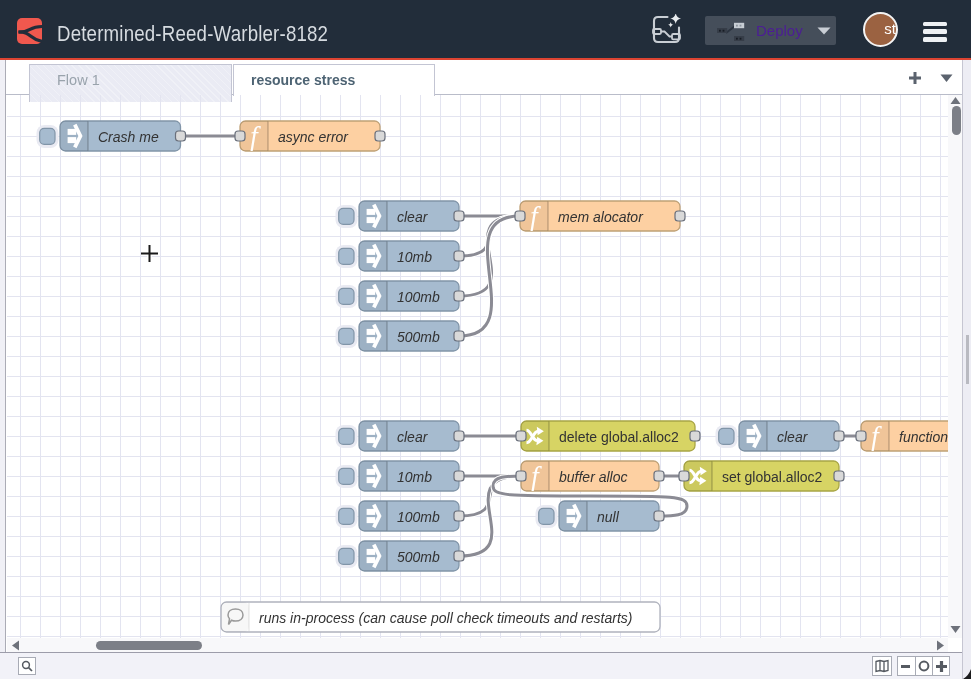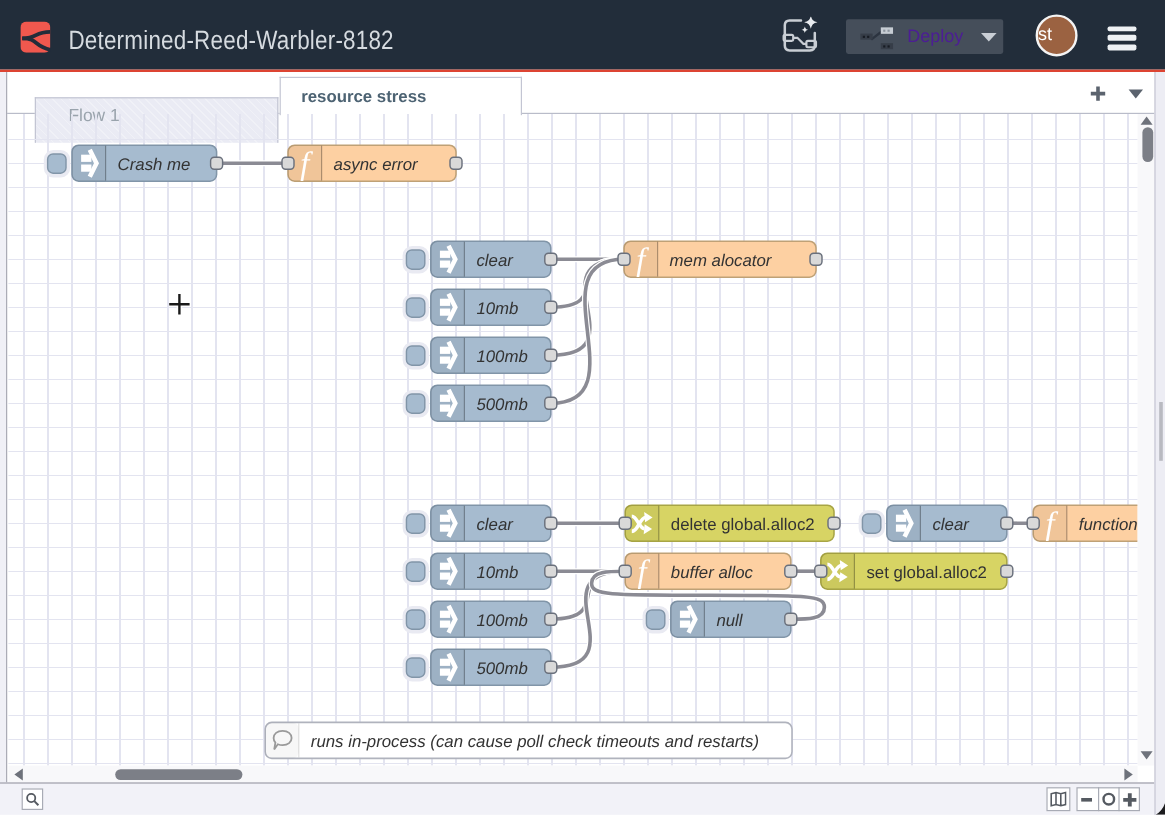--- a/index.html
+++ b/index.html
@@ -39,29 +39,29 @@
     <rect x="25.6" y="4.7" width="1.8" height="1.8" fill="#8c949e"></rect>
   <rect x="20" y="16" width="10.2" height="5" fill="#363d48"></rect>
   <rect x="22" y="17.8" width="1.8" height="1.8" fill="#171c24"></rect>
     <rect x="25.6" y="17.8" width="1.8" height="1.8" fill="#171c24"></rect>
 </svg>
 <div class="abs" style="left:756px;top:22px;color:#4c1d95;font-size:15px;">Deploy</div>
 <svg class="abs" style="left:817px;top:27px;" width="14" height="8" viewBox="0 0 14 8">
   <path d="M 0.5,0.5 L 13.5,0.5 L 7,7.5 Z" fill="#c9ced5"></path>
 </svg>
 
-<div class="abs" style="left:863px;top:12px;width:35px;height:35px;border-radius:50%;background:#9b6241;border:2.5px solid #f4f4f4;color:#fff;font-size:15px;text-align:left;line-height:29px;">st</div>
+<div class="abs" style="left:863px;top:12px;width:35px;height:35px;border-radius:50%;background:#9b6241;border:2.5px solid #f4f4f4;color:#fff;font-size:15px;text-align:right;line-height:29px;">st</div>
 
 <div class="abs" style="left:923px;top:21.5px;width:24px;height:4.6px;background:#eef1f4;border-radius:1.5px;"></div>
 <div class="abs" style="left:923px;top:29.3px;width:24px;height:4.6px;background:#eef1f4;border-radius:1.5px;"></div>
 <div class="abs" style="left:923px;top:37.1px;width:24px;height:4.6px;background:#eef1f4;border-radius:1.5px;"></div>
 
 <div class="abs" style="left:0;top:60px;width:962px;height:35px;background:#fff;border-bottom:1px solid #b9bcc9;"></div>
 <div class="abs" style="left:29px;top:64px;width:203px;height:38px;background:#eaebf4;border:1px solid #c3c5d3;border-bottom:none;
-  background-image:repeating-linear-gradient(45deg, rgba(255,255,255,0.3) 0 1px, rgba(0,0,0,0) 1px 5px);margin-top:17px;">
+  background-image:repeating-linear-gradient(45deg, rgba(255,255,255,0.3) 0 1px, rgba(0,0,0,0) 1px 5px);">
   <span style="position:absolute;left:27px;top:7px;font-size:14.5px;color:#99a3ac;">Flow 1</span>
 </div>
 <div class="abs" style="left:233px;top:64px;width:202px;height:32px;background:#fff;border:1px solid #c3c5d3;border-bottom:none;">
   <span style="position:absolute;left:17px;top:7px;font-size:14px;font-weight:bold;color:#4d6373;">resource stress</span>
 </div>
 <svg class="abs" style="left:908px;top:71px;" width="14" height="14" viewBox="0 0 14 14">
   <path d="M 7,1 L 7,13 M 1,7 L 13,7" stroke="#5b636e" stroke-width="3"></path>
 </svg>
 <svg class="abs" style="left:940px;top:74px;" width="13" height="9" viewBox="0 0 13 9">
   <path d="M 0.5,0.5 L 12.5,0.5 L 6.5,8 Z" fill="#5b636e"></path>

